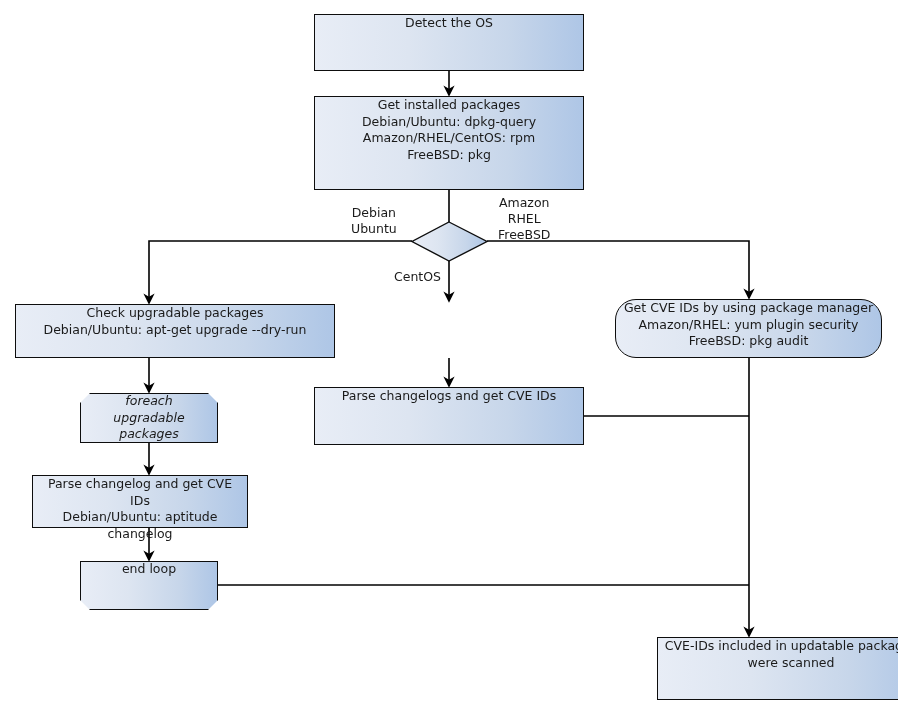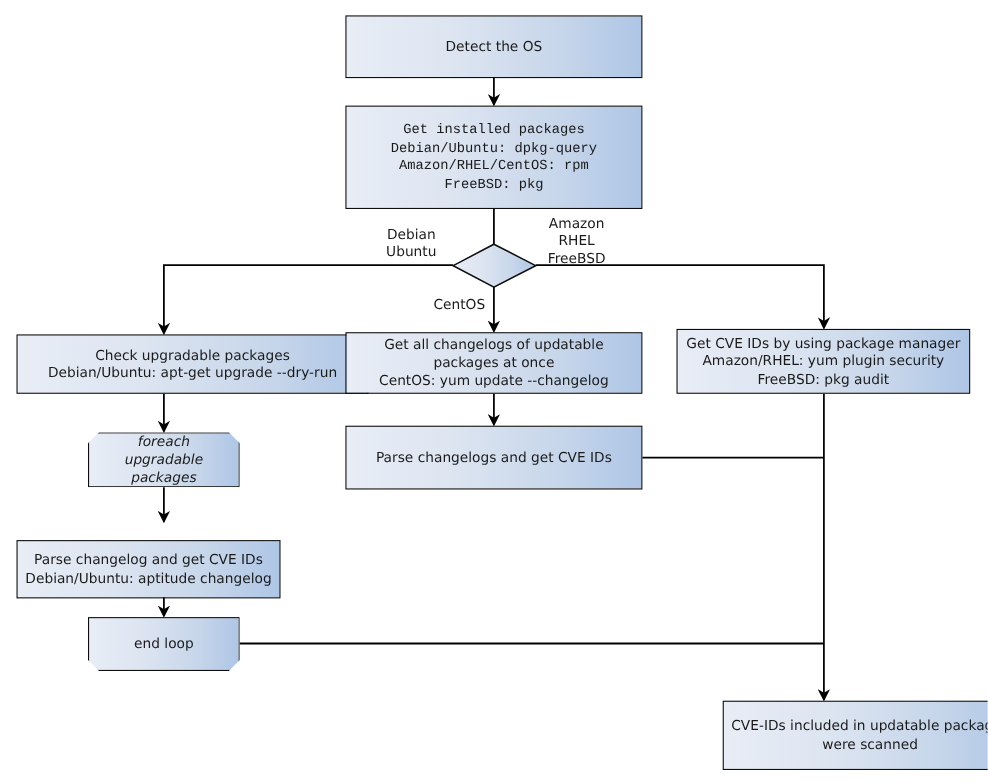--- a/index.html
+++ b/index.html
@@ -21,21 +21,21 @@
     position: absolute;
     left: 0;
     top: 0;
     width: 898px;
     height: 712px;
   }
   .node {
     position: absolute;
     box-sizing: border-box;
     display: flex;
-    align-items: center;
+    align-items: flex-start;
     justify-content: center;
     text-align: center;
     color: #1a1a1a;
     font-size: 12.5px;
     line-height: 16.5px;
     white-space: pre-line;
     background: linear-gradient(to right, #e8edf6 0%, #dde5f1 35%, #c7d6ea 72%, #aec6e6 100%);
     border: 1.4px solid #0d0d0d;
     z-index: 2;
   }
@@ -122,21 +122,21 @@
       <path d="M 749 358 L 749 636" marker-end="url(#arrow)"></path>
     </g>
 
     <polygon points="449,222 487,241.5 449,261 412,241.5" fill="url(#nodeGrad)" stroke="#0d0d0d" stroke-width="1.4"></polygon>
   </svg>
 
   <div class="node" style="left:314px; top:14px; width:270px; height:57px;">
     <span class="node-text">Detect the OS</span>
   </div>
 
-  <div class="node" style="left:314px; top:96px; width:270px; height:94px;font-family:Liberation Mono, monospace;">
+  <div class="node" style="left:314px; top:96px; width:270px; height:94px;">
     <span class="node-text">Get installed packages
 Debian/Ubuntu: dpkg-query
 Amazon/RHEL/CentOS: rpm
 FreeBSD: pkg</span>
   </div>
 
   <div class="edge-label" style="left:351px; top:205px; text-align:center;">Debian
 Ubuntu</div>
 
   <div class="edge-label" style="left:498px; top:195px; text-align:center;">Amazon
@@ -149,40 +149,36 @@
     <span class="node-text">Check upgradable packages
 Debian/Ubuntu: apt-get upgrade --dry-run</span>
   </div>
 
   <div class="node loop-shape loop-start" style="left:80px; top:393px; width:138px; height:50px;font-style:italic;">
     <span class="loop-bg"></span>
     <span class="node-text">foreach
 upgradable  packages</span>
   </div>
 
-  <div class="node" style="left:15px; top:475px; width:240px; height:53px;margin-top:16px;">
+  <div class="node" style="left:32px; top:475px; width:216px; height:53px;">
     <span class="node-text">Parse changelog and get  CVE IDs
 Debian/Ubuntu: aptitude changelog</span>
   </div>
 
   <div class="node loop-shape loop-end" style="left:80px; top:561px; width:138px; height:49px;">
     <span class="loop-bg"></span>
     <span class="node-text">end loop</span>
   </div>
 
-  <div class="node" style="left:314px; top:302px; width:270px; height:56px;">
-    <span class="node-text">Get all changelogs of updatable packages at once
-CentOS: yum update --changelog</span>
-  </div>
 
   <div class="node" style="left:314px; top:387px; width:270px; height:58px;">
     <span class="node-text">Parse changelogs and get CVE IDs</span>
   </div>
 
-  <div class="node" style="left:615px; top:299px; width:267px; height:59px;">
+  <div class="node" style="left:615px; top:299px; width:267px; height:59px;border-radius:21px;">
     <span class="node-text">Get CVE IDs by using package manager
 Amazon/RHEL: yum plugin security
 FreeBSD: pkg audit</span>
   </div>
 
   <div class="node" style="left:614px; top:637px; width:268px; height:63px;margin-left:43px;">
     <span class="node-text">CVE-IDs included in updatable packages
 were scanned</span>
   </div>
 

